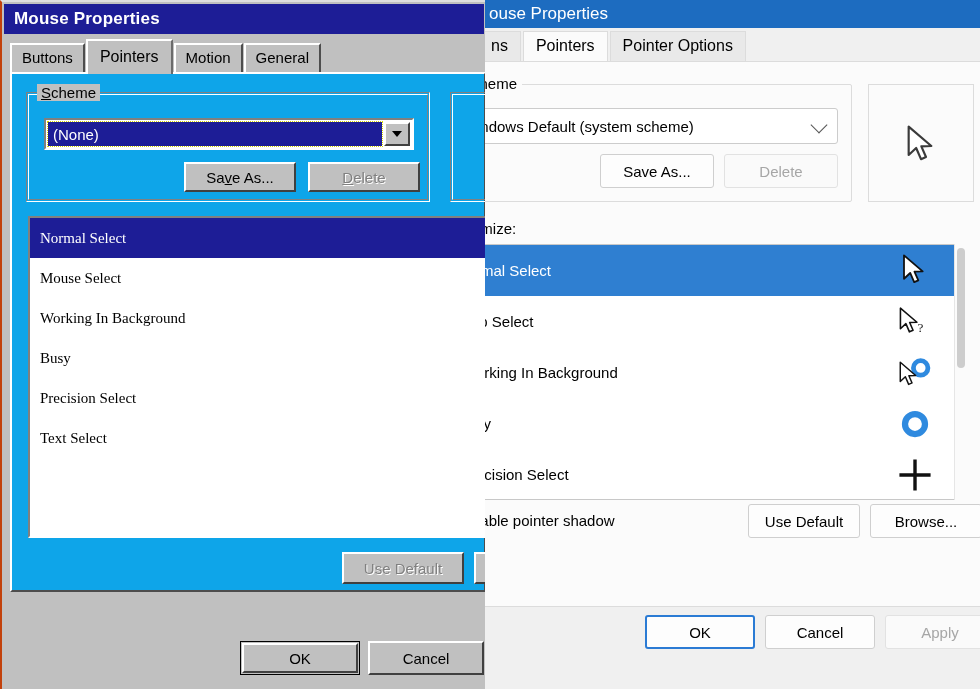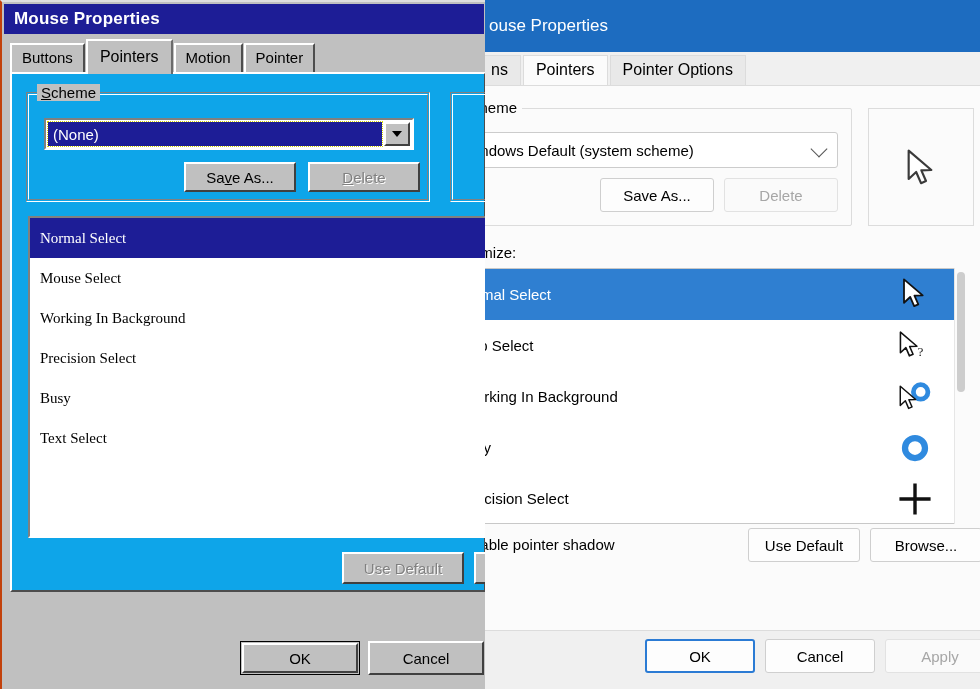--- a/index.html
+++ b/index.html
@@ -172,21 +172,21 @@
     overflow: hidden;
     font-family: "Liberation Sans", sans-serif;
   }
   
   .m-inner {
     position: absolute;
     left: -105px; top: 0;
     width: 600px; height: 689px;
   }
   .m-titlebar {
-    height: 52px;
+    height: 28px;
     background: #1d6cc0;
     display: flex; align-items: center;
     padding-left: 14px;
     box-sizing: border-box;
   }
   .m-title { color: #fff; font-size: 17px; }
 
   .m-tabstrip {
     height: 34px;
     background: #f0f0f0;
@@ -315,21 +315,21 @@
       <div class="c-tab">
         <span>Buttons</span>
       </div>
       <div class="c-tab active">
         <span>Pointers</span>
       </div>
       <div class="c-tab">
         <span>Motion</span>
       </div>
       <div class="c-tab">
-        <span>Pointer</span>
+        <span>General</span>
       </div>
     </div>
 
     <div class="c-tabpanel">
 
       <div class="c-group" style="left:14px; top:18px; width:404px; height:110px;">
         <span class="c-group-title">
           <u>S</u><span>cheme</span>
         </span>
       </div>
@@ -354,24 +354,24 @@
         <div class="c-list-item selected">
           <span>Normal Select</span>
         </div>
         <div class="c-list-item">
           <span>Mouse Select</span>
         </div>
         <div class="c-list-item">
           <span>Working In Background</span>
         </div>
         <div class="c-list-item">
+          <span>Busy</span>
+        </div>
+        <div class="c-list-item">
           <span>Precision Select</span>
-        </div>
-        <div class="c-list-item">
-          <span>Busy</span>
         </div>
         <div class="c-list-item">
           <span>Text Select</span>
         </div>
       </div>
 
       <div class="c-btn disabled" style="left:330px; top:478px; width:122px; height:32px;">
         <span>Use Default</span>
       </div>
       <div class="c-btn" style="left:462px; top:478px; width:122px; height:32px;"></div>

